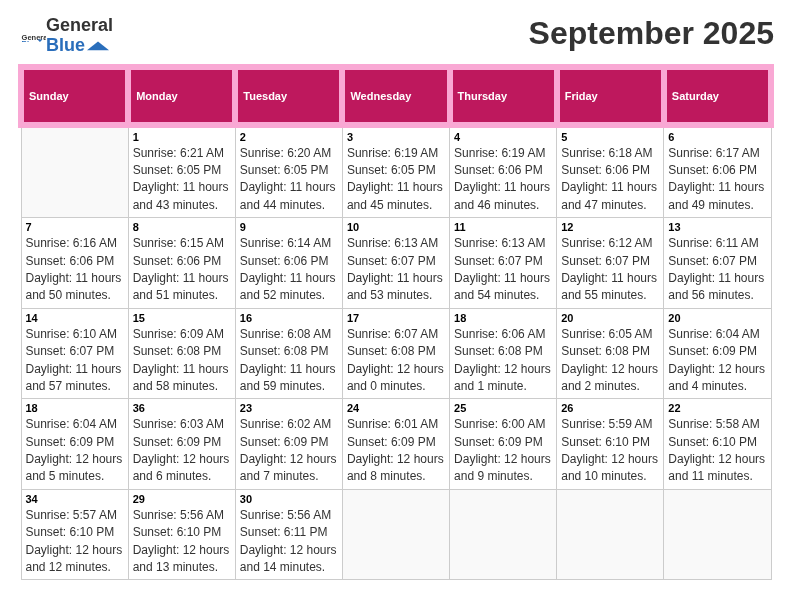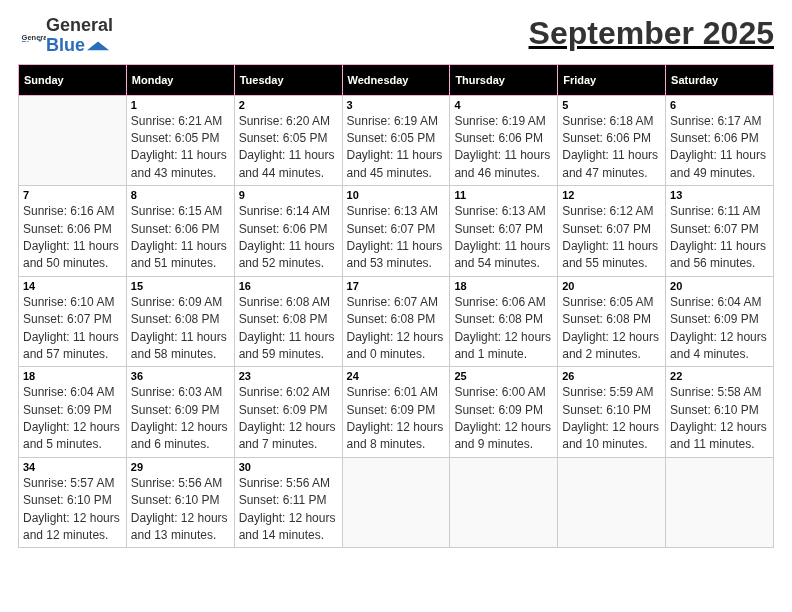--- a/index.html
+++ b/index.html
@@ -22,45 +22,44 @@
       align-items: flex-start;
       margin-bottom: 8px;
     }
     .logo-arrow {
       width: 28px;
       height: 10px;
       margin-top: 2px;
     }
     .title-section {
       text-align: right;
-      text-decoration: underline;
     }
     .month-title {
       font-size: 32px;
       font-weight: bold;
       color: #333;
       line-height: 1.1;
     }
     .location {
       font-size: 14px;
       color: #555;
     }
     .calendar {
       width: 100%;
       border-collapse: collapse;
       font-size: 9.5px;
     }
     .calendar th {
-      background: #000000;
+      background: #be185d;
       color: #fff;
       text-align: left;
-      padding: 9px 5px;
+      padding: 20px 5px;
       font-size: 11px;
       font-weight: bold;
-      border: 1px solid #f9a8d4;
+      border: 6px solid #f9a8d4;
     }
     .calendar td {
       border: 1px solid #ccc;
       vertical-align: top;
       padding: 3px 4px;
       width: calc(100% / 7);
       min-height: 78px;
       height: 78px;
     }
     .day-num {

